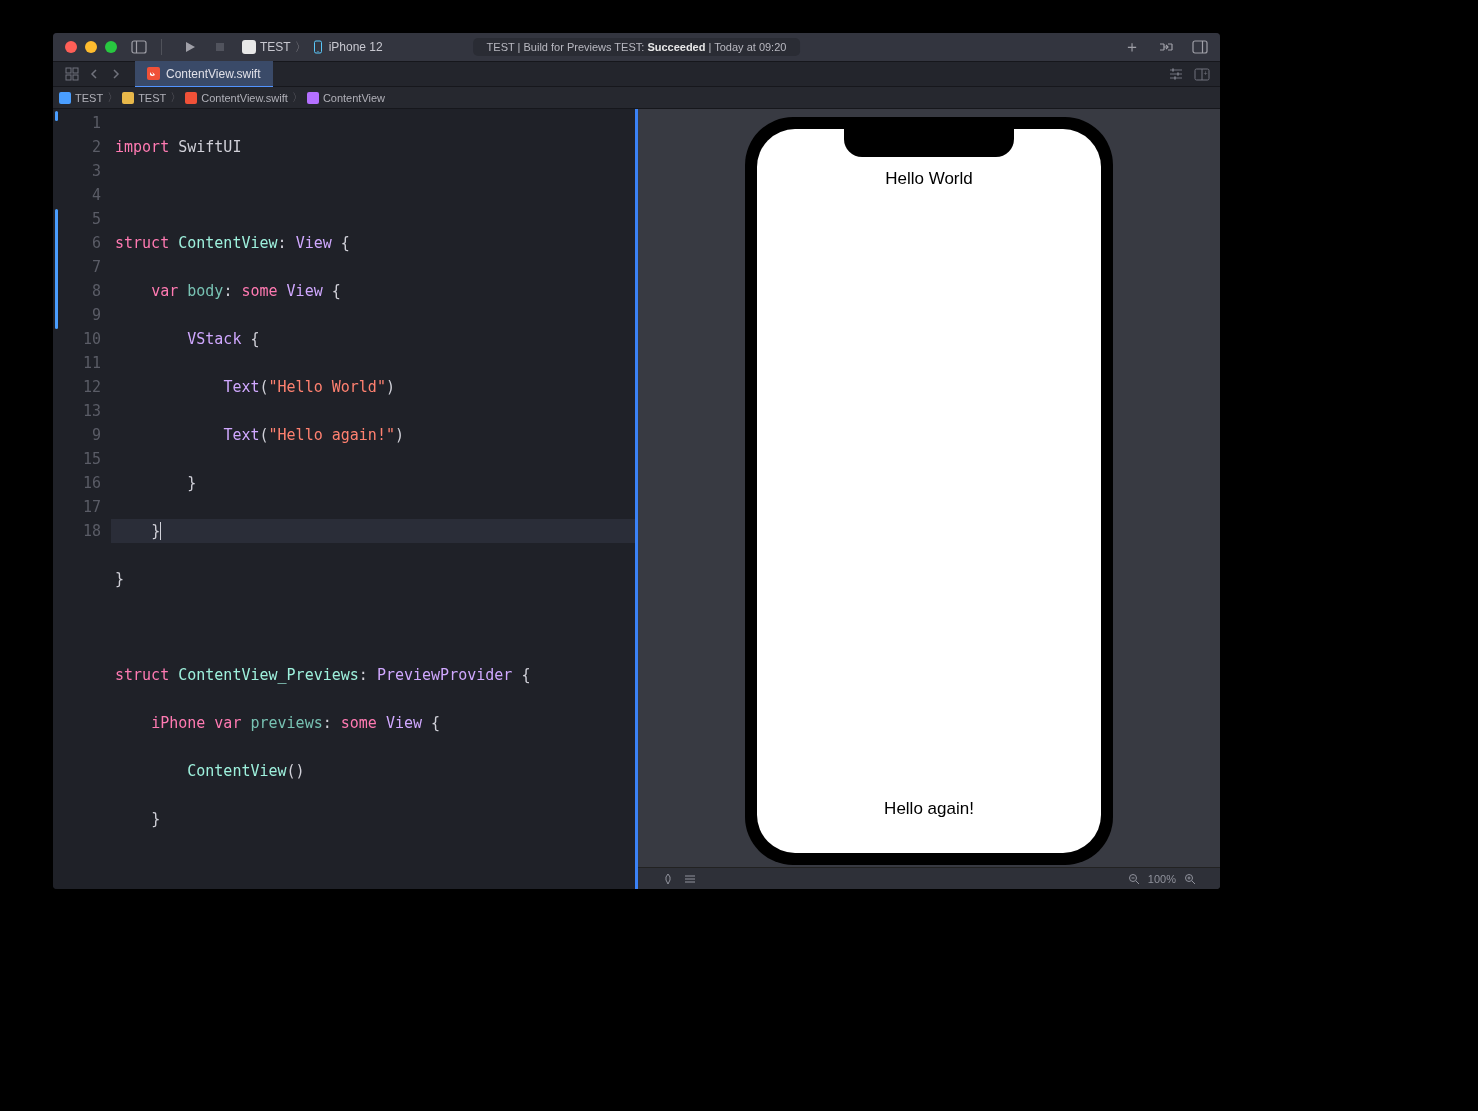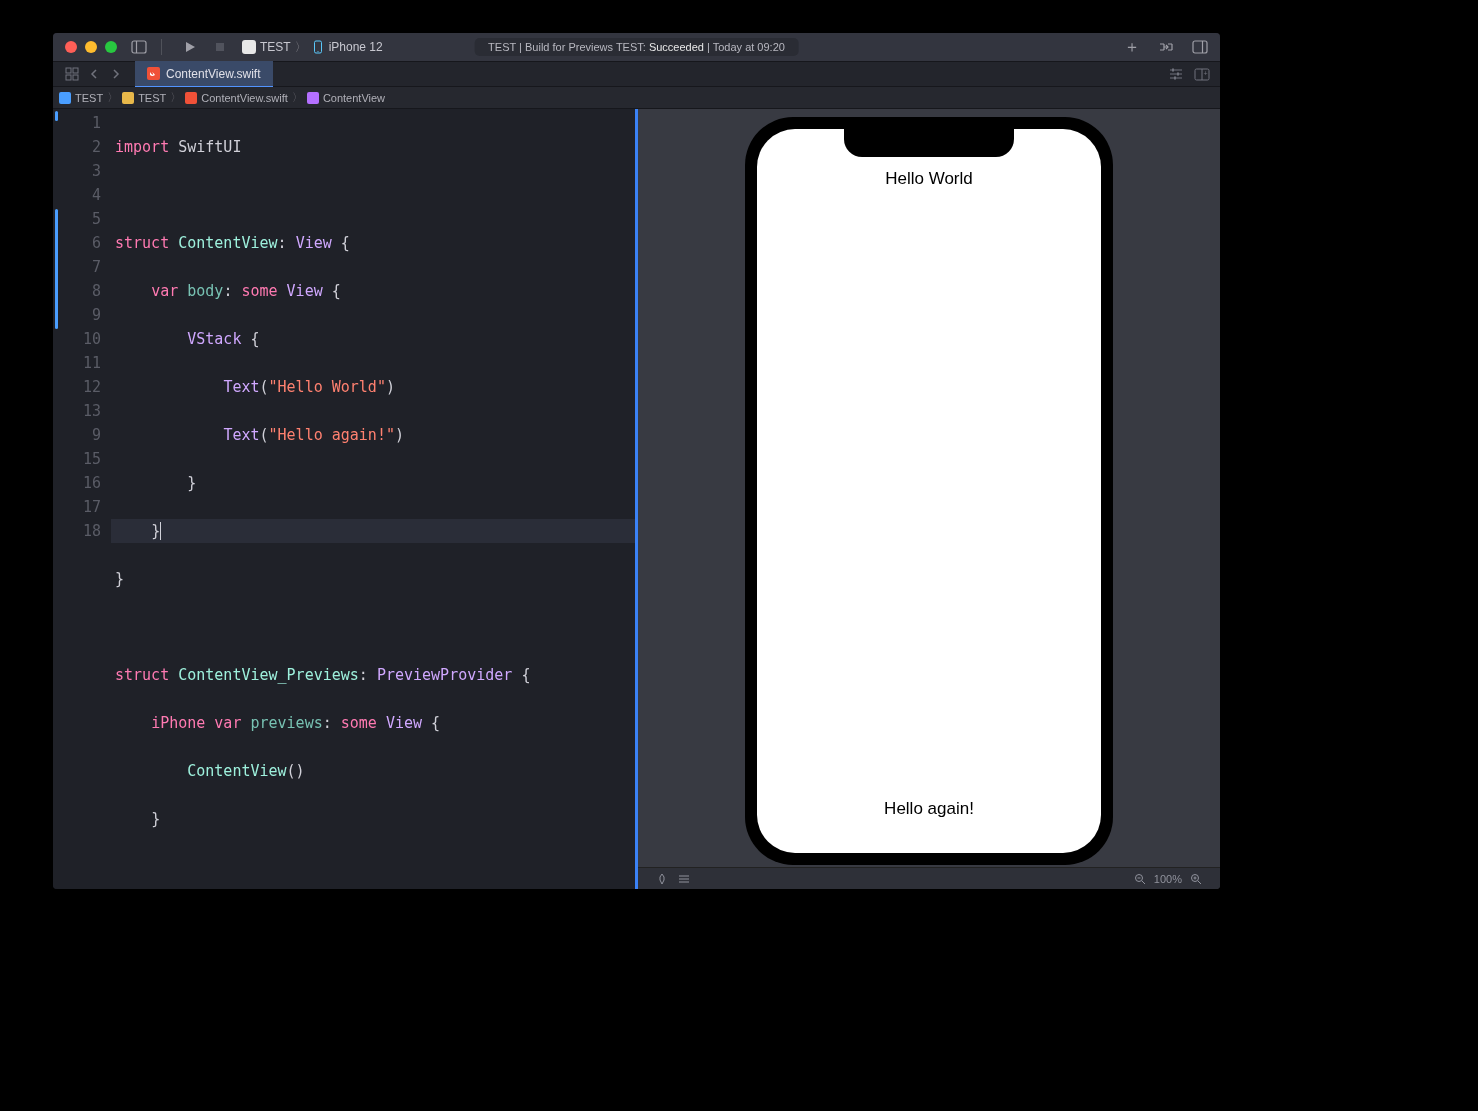--- a/index.html
+++ b/index.html
@@ -11,21 +11,21 @@
   .dot { width:12px; height:12px; border-radius:50%; }
   .dot.red{background:#ff5f57;} .dot.yellow{background:#febc2e;} .dot.green{background:#28c840;}
   .tb-icon { width:16px; height:16px; display:flex; align-items:center; justify-content:center; color:#a0a0a8; margin-left:6px; }
   .tb-divider { width:1px; height:16px; background:#50525a; margin:0 6px;}
   .run-btn svg, .stop-btn svg { width:14px; height:14px; }
   .scheme { display:flex; align-items:center; gap:4px; color:#c8c8d0; font-size:12px; margin-left:6px;}
   .scheme .chip { display:flex; align-items:center; gap:4px; }
   .scheme .app-icon{width:14px;height:14px;background:#e8e8e8;border-radius:3px;}
   .scheme .phone-icon{width:14px;height:14px;}
   .status-pill { position:absolute; left:50%; transform:translateX(-50%); background:#2a2c34; border-radius:5px; padding:3px 14px; font-size:11px; color:#b8b8c0; white-space:nowrap;}
-  .status-pill b{color:#e8e8e8;font-weight:400;}
+  .status-pill b{color:#e8e8e8;font-weight:700;}
   .tb-right { margin-left:auto; display:flex; gap:12px; align-items:center; }
   
   .tabbar { height:26px; background:#23252c; display:flex; align-items:center; border-top:1px solid #16171c; border-bottom:1px solid #16171c; flex-shrink:0;}
   .nav-group { display:flex; align-items:center; gap:4px; padding:0 10px;}
   .nav-group .nav-btn { color:#70727c; width:18px; height:18px; display:flex; align-items:center; justify-content:center;}
   .tab { height:26px; background:#3a4a68; display:flex; align-items:center; padding:0 12px; gap:6px; color:#e0e0e8; font-size:12px; border-bottom:1px solid #5294ff;}
   .tab .file-icon{width:13px;height:13px;}
   .tabbar-right { margin-left:auto; display:flex; gap:10px; padding-right:10px; color:#70727c;}
   
   .breadcrumb { height:22px; background:#26282f; display:flex; align-items:center; padding:0 6px; font-size:11px; color:#b0b0b8; gap:2px; flex-shrink:0; border-bottom:1px solid #16171c;}
@@ -43,21 +43,21 @@
   .code .row{height:24px; padding-left:4px;}
   .code .row.hl{background:#2a2d38;}
   .kw{color:#ff7ab2;} .type{color:#9ef1dd;} .type2{color:#d0a8ff;} .str{color:#ff8170;} .id{color:#78c2b3;} .cursor{border-left:1px solid #d0d0d8;}
   
   .canvas { flex:1; background:#383a42; display:flex; flex-direction:column; position:relative; border-left:3px solid #3b82f6;}
   .canvas-body{flex:1; display:flex; align-items:flex-start; justify-content:center; overflow:hidden; padding-top:4px;}
   .phone { width:368px; height:748px; background:#000; border-radius:48px; padding:12px; position:relative; margin-top:4px;}
   .phone-screen { width:100%; height:100%; background:#fff; border-radius:38px; position:relative; overflow:hidden; display:flex; flex-direction:column; justify-content:space-between; align-items:center; padding:40px 0 34px;}
   .notch{position:absolute; top:0; left:50%; transform:translateX(-50%); width:170px; height:28px; background:#000; border-bottom-left-radius:18px; border-bottom-right-radius:18px;}
   .preview-text{color:#000; font-size:17px; font-family:-apple-system,sans-serif;}
-  .canvas-footer { height:22px; background:#2e3038; display:flex; align-items:center; padding:0 18px; font-size:11px; color:#90929c; border-top:1px solid #222;}
+  .canvas-footer { height:22px; background:#2e3038; display:flex; align-items:center; padding:0 24px; font-size:11px; color:#90929c; border-top:1px solid #222;}
   .canvas-footer .left-icons{display:flex;gap:10px;}
   .canvas-footer .right-icons{margin-left:auto;display:flex;gap:8px;align-items:center;}
   svg{display:block;}
 </style>
 </head>
 <body>
 
 <div class="window">
 
   <div class="titlebar">

